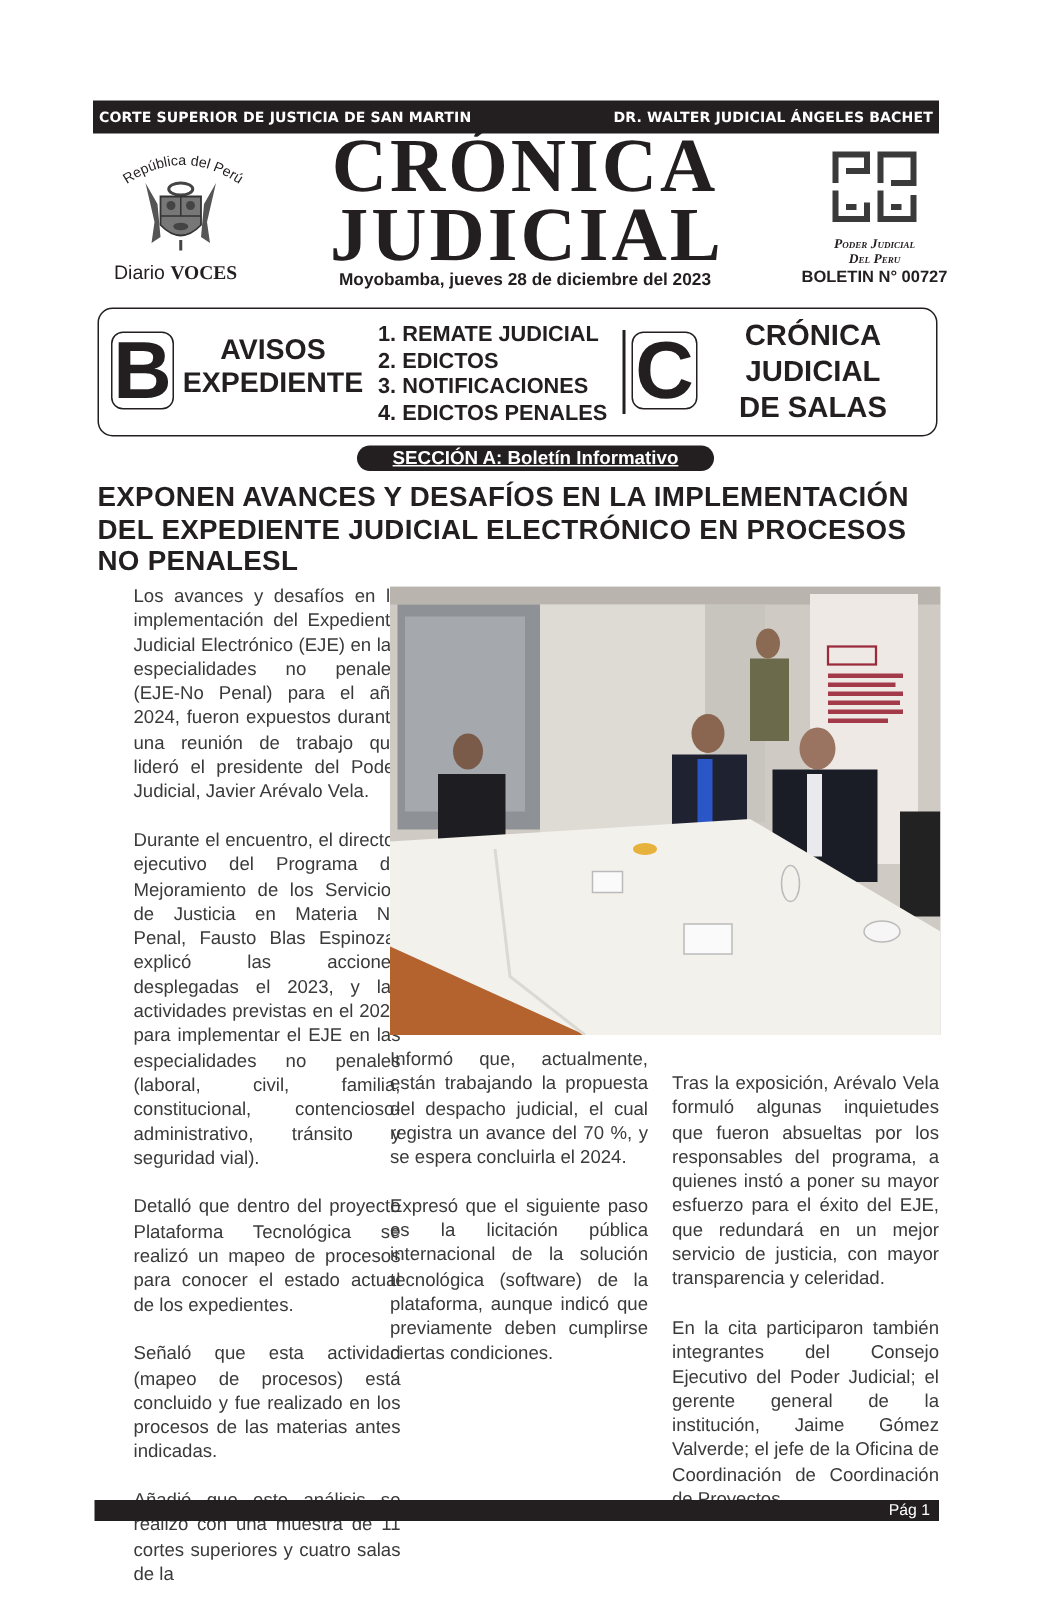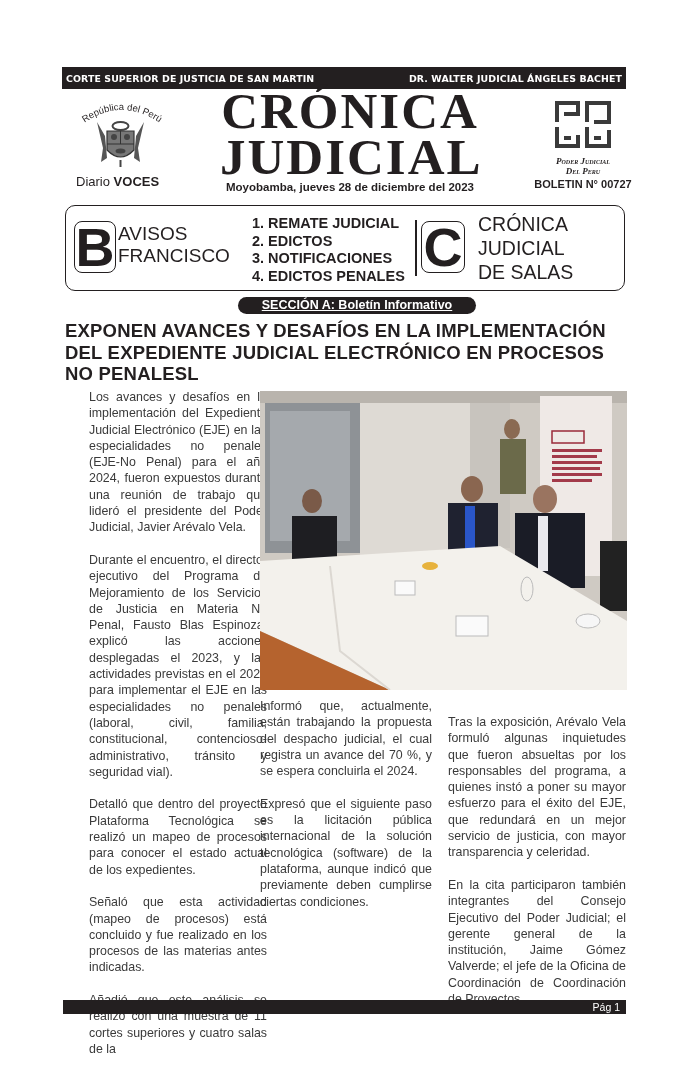--- a/index.html
+++ b/index.html
@@ -3,31 +3,31 @@
 <meta charset="utf-8">
 <style>
   html,body{margin:0;padding:0;background:#fff;}
   body{width:694px;height:1080px;position:relative;overflow:hidden;font-family:"Liberation Sans",sans-serif;color:#231f20;}
   .abs{position:absolute;}
   .topbar{left:62px;top:67px;width:564px;height:22px;background:#231f20;color:#fff;font-family:"DejaVu Sans",sans-serif;font-weight:bold;font-size:9.4px;display:flex;justify-content:space-between;align-items:center;padding:0 4px;box-sizing:border-box;letter-spacing:0.1px;}
   .coat{left:68px;top:94px;width:110px;height:100px;}
   .coat-arc{position:absolute;left:4px;top:4px;width:100px;font-size:9px;}
   .shield{position:absolute;left:25px;top:24px;width:55px;height:50px;}
   .diario{position:absolute;left:8px;top:80px;font-size:13px;white-space:nowrap;}
-  .diario b{font-family:Liberation Sans, sans-serif;font-weight:bold;font-size:13px;}
+  .diario b{font-family:Liberation Serif, serif;font-weight:bold;font-size:13px;}
   .masthead{left:220px;top:88px;width:260px;text-align:center;font-family:"Liberation Serif",serif;font-weight:bold;color:#231f20;}
   .mast1{font-size:51px;line-height:46px;letter-spacing:2px;}
   .mast2{font-size:51px;line-height:46px;letter-spacing:2px;}
   .dateline{left:220px;top:181px;width:260px;text-align:center;font-weight:bold;font-size:11.5px;}
   .pj{left:533px;top:100px;width:100px;text-align:center;}
   .pj-text{font-family:"Liberation Serif",serif;font-weight:bold;font-size:9px;line-height:10px;font-variant:small-caps;font-style:italic;}
   .pj-bol{font-weight:bold;font-size:11px;margin-top:2px;}
   .sectbox{left:65px;top:205px;width:560px;height:86px;border:1.5px solid #231f20;border-radius:10px;box-sizing:border-box;}
   .bigletter{position:absolute;width:42px;height:52px;border:1.5px solid #231f20;border-radius:8px;box-sizing:border-box;font-weight:bold;font-size:54px;line-height:50px;text-align:center;font-family:"Liberation Sans",sans-serif;}
-  .sect-title{position:absolute;font-weight:normal;text-align:left;line-height:22px;}
+  .sect-title{position:absolute;font-weight:bold;text-align:center;line-height:22px;}
   .sect-list{position:absolute;font-weight:bold;font-size:14.5px;line-height:17.5px;white-space:nowrap;}
   .vrule{position:absolute;width:2px;background:#231f20;}
   .pill{left:238px;top:297px;width:238px;height:17px;background:#231f20;color:#fff;border-radius:9px;text-align:center;font-weight:bold;font-size:12.5px;line-height:17px;text-decoration:underline;}
   .headline{left:65px;top:320px;width:565px;font-weight:bold;font-size:18.5px;line-height:21.5px;color:#231f20;letter-spacing:0.2px;}
   .col{position:absolute;font-size:12.4px;line-height:16.3px;text-align:justify;color:#3a3a3a;}
   .col p{margin:0 0 16.3px 0;}
   .photo{left:260px;top:391px;width:367px;height:299px;overflow:hidden;background:#d8d4cf;}
   .footbar{left:63px;top:1000px;width:563px;height:14px;background:#231f20;color:#fff;font-size:10.5px;text-align:right;padding-right:6px;box-sizing:border-box;line-height:14px;}
 </style>
 </head>
@@ -82,21 +82,21 @@
   </svg>
   <div class="pj-text">Poder Judicial</div>
   <div class="pj-text">Del Peru</div>
   <div class="pj-bol">BOLETIN N° 00727</div>
 </div>
 
 <div class="abs sectbox">
   <div class="bigletter" style="left:8px;top:15px;">B</div>
   <div class="sect-title" style="left:52px;top:17px;width:128px;font-size:19px;">
     <div>AVISOS</div>
-    <div>FRANCISCO</div>
+    <div>EXPEDIENTE</div>
   </div>
   <div class="sect-list" style="left:186px;top:9px;">
     <div>1. REMATE JUDICIAL</div>
     <div>2. EDICTOS</div>
     <div>3. NOTIFICACIONES</div>
     <div>4. EDICTOS PENALES</div>
   </div>
   <div class="vrule" style="left:349px;top:14px;height:56px;"></div>
   <div class="bigletter" style="left:355px;top:15px;width:44px;">C</div>
   <div class="sect-title" style="left:412px;top:6px;width:128px;font-size:19.5px;line-height:24px;">

